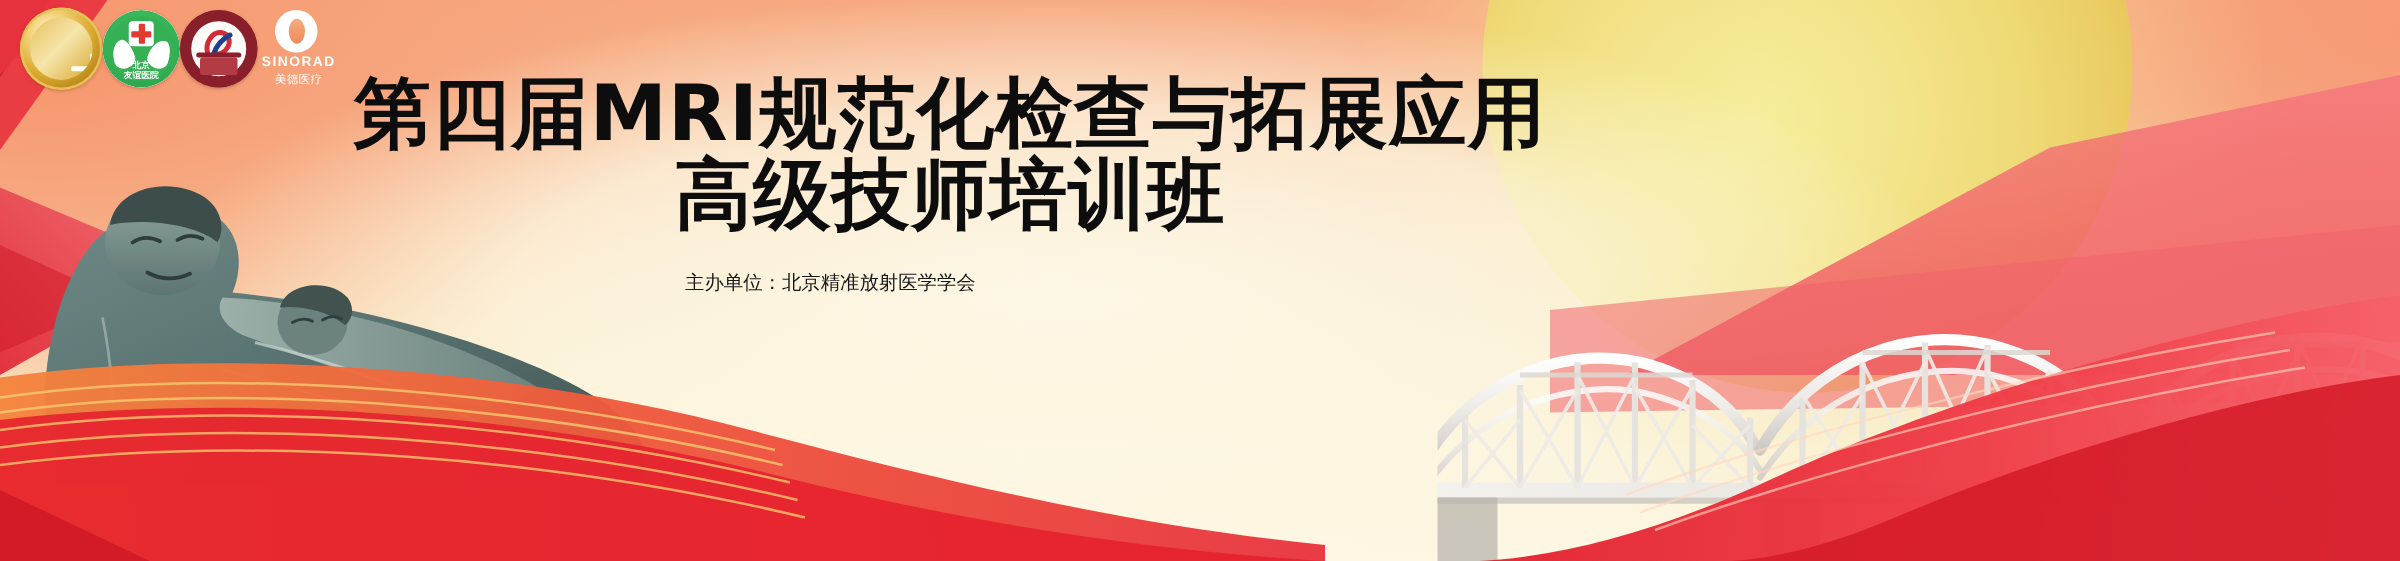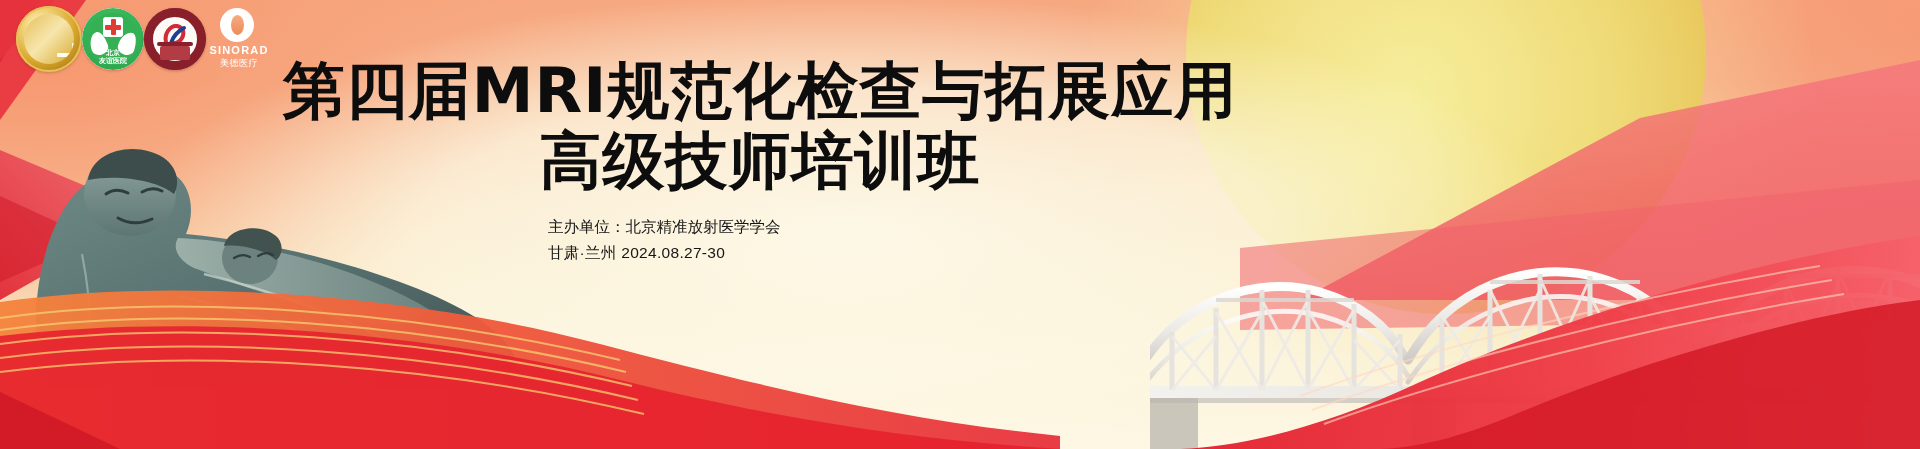--- a/index.html
+++ b/index.html
@@ -118,32 +118,32 @@
   }
   .title-line{
     color:#0d0d0d;
     font-weight:bold;
     font-size:62px;
     line-height:66px;
     letter-spacing:1px;
     font-family:"DejaVu Sans","Liberation Sans",sans-serif;
     white-space:nowrap;
   }
-  #title-line-2{margin-top:4px;}
+  #title-line-2{margin-top:4px;font-family:Liberation Mono, monospace;}
 
   #info-block{
     position:absolute;left:548px;top:216px;width:520px;
     z-index:35;
   }
   .info-line{
     color:#161616;
     font-size:15.5px;
     line-height:22.5px;
     white-space:nowrap;
-    font-family:Liberation Sans, sans-serif;
+    font-family:Liberation Serif, serif;
   }
   #info-line-4{margin-top:3px;letter-spacing:.3px;}
 </style>
 </head>
 <body>
 
 <div id="banner">
 
   <div class="layer" id="bg-base"></div>
   <div class="layer" id="bg-peach"></div>
@@ -397,16 +397,15 @@
 
   </div>
 
   <div id="title-block">
     <div class="title-line" id="title-line-1">第四届MRI规范化检查与拓展应用</div>
     <div class="title-line" id="title-line-2">高级技师培训班</div>
   </div>
 
   <div id="info-block">
     <div class="info-line">主办单位：北京精准放射医学学会</div>
-    <div class="info-line" id="info-line-4">甘肃·兰州 2024.08.27-30</div>
   </div>
 
 </div>
 
 </body></html>

